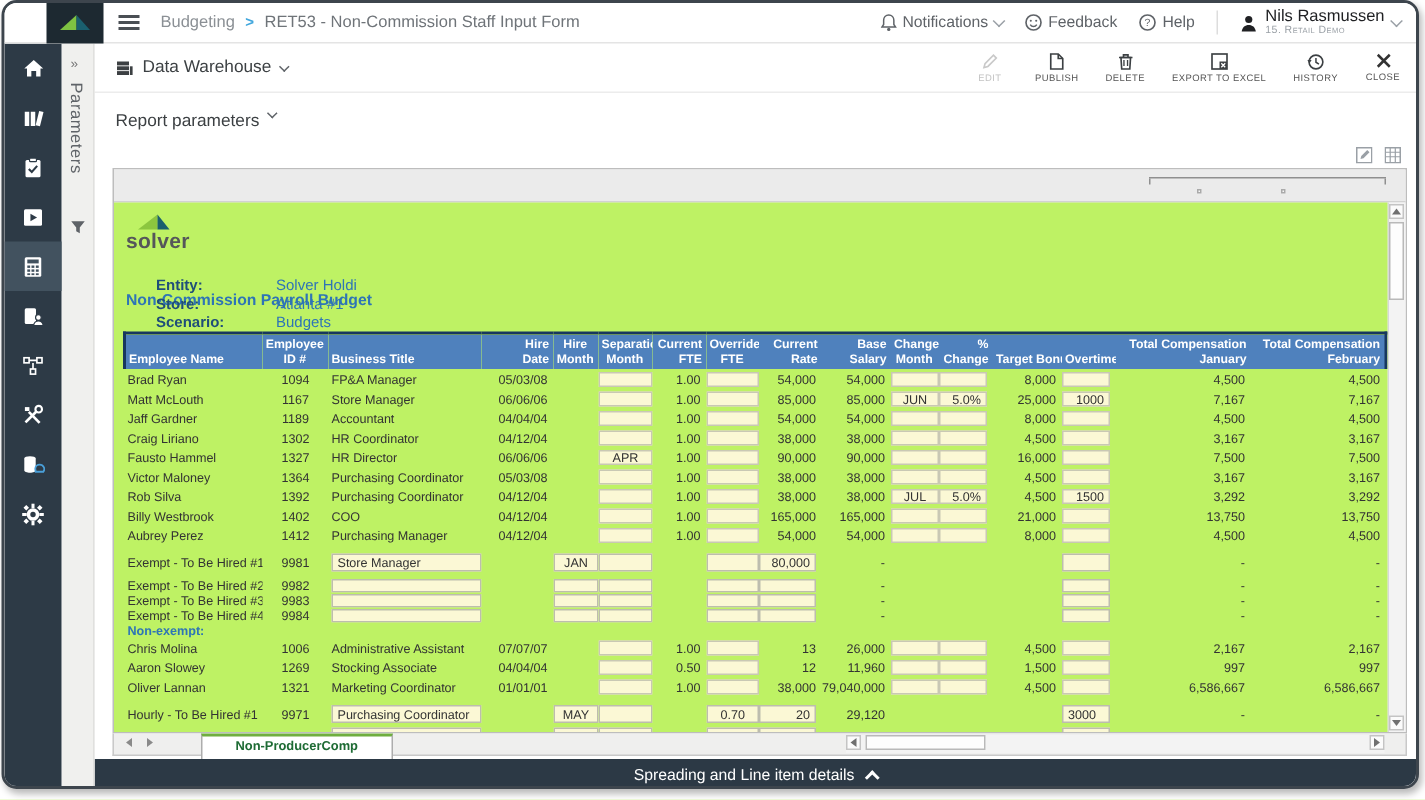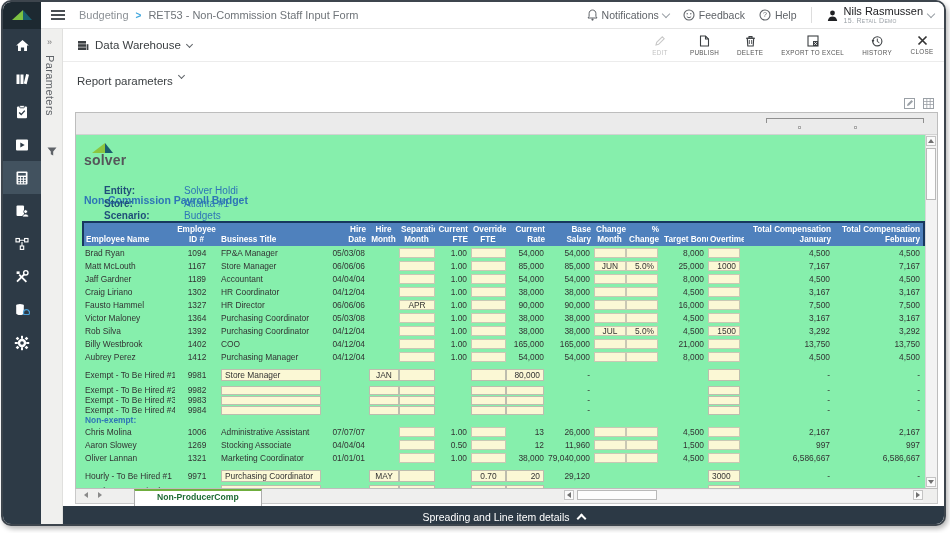--- a/index.html
+++ b/index.html
@@ -1,20 +1,20 @@
 <!DOCTYPE html>
 <html><head>
 <meta charset="utf-8">
 <style>
   * { margin:0; padding:0; box-sizing:border-box; }
   html,body { width:950px; height:533px; background:#fff; font-family:"Liberation Sans", sans-serif; }
   .window { position:absolute; left:1px; top:0; width:945px; height:526px; border:2px solid #3d454d; border-radius:10px; overflow:hidden; background:#fff; box-shadow:2px 3px 5px rgba(0,0,0,.28); }
 
   
-  .topbar { position:absolute; left:0; top:0; right:0; height:27px; background:#fff; border-bottom:1px solid #e4e4e4; z-index:30; display:flex; align-items:center; }
+  .topbar { position:absolute; left:0; top:0; right:0; height:27px; background:#fff; border-bottom:1px solid #e4e4e4; z-index:30; display:flex; align-items:center;padding-left:28px; }
   .logo-box { width:38px; height:27px; background:#1d2931; display:flex; align-items:center; justify-content:center; flex:0 0 auto; }
   .hamburger { width:14px; margin:0 0 0 10px; cursor:pointer; }
   .hamburger div { height:2px; background:#4a4f54; margin:2px 0; }
   .crumbs { margin-left:14px; font-size:11px; color:#8b9095; display:flex; align-items:center; gap:7px; }
   .crumbs .sep { color:#42a7dd; font-weight:bold; font-size:10px; }
   .crumbs .leaf { color:#6f7479; }
   .top-right { margin-left:auto; display:flex; align-items:center; gap:14px; padding-right:10px; font-size:10.5px; color:#5f6368; }
   .top-item { display:flex; align-items:center; gap:4px; cursor:pointer; }
   .chev { width:6px; height:6px; border-right:1.4px solid #9aa0a6; border-bottom:1.4px solid #9aa0a6; transform:rotate(45deg); margin-top:-3px; }
   .top-sep { width:1px; height:16px; background:#ddd; }
@@ -45,21 +45,21 @@
   .mini-icons { position:absolute; top:69px; right:10px; display:flex; gap:8px; }
   .mini-icons span { cursor:pointer; }
 
   
   .sheet { position:absolute; left:12px; top:83px; width:863px; height:377px; border:1px solid #bdbdbd; background:#fff; }
   .outline-strip { position:absolute; left:0; top:0; right:0; height:22px; background:#ebebeb; border-bottom:1px solid #d2d2d2; }
   .bracket { position:absolute; top:5px; left:690px; width:158px; border-top:1px solid #8f8f8f; }
   .bracket:before,.bracket:after { content:""; position:absolute; top:0; width:1px; height:4px; background:#8f8f8f; }
   .bracket:before{ left:0;} .bracket:after{ right:0;}
   .odot { position:absolute; top:13px; width:3px; height:3px; border:1px solid #aaa; background:#f7f7f7; }
-  .sheet-body { position:absolute; left:0; top:22px; right:12px; bottom:0; overflow:hidden; background:#86efac; }
+  .sheet-body { position:absolute; left:0; top:22px; right:12px; bottom:0; overflow:hidden; background:#bef264; }
   .vscroll { position:absolute; right:0; top:22px; bottom:0; width:12px; background:#f3f3f3; border-left:1px solid #d8d8d8; }
   .vscroll .btn, .hscroll .btn { position:absolute; width:10px; height:10px; background:#fbfbfb; border:1px solid #c4c4c4; left:0; display:flex;align-items:center;justify-content:center; cursor:pointer; }
   .tri-up { width:0;height:0;border-left:3px solid transparent;border-right:3px solid transparent;border-bottom:4px solid #707070; }
   .tri-dn { width:0;height:0;border-left:3px solid transparent;border-right:3px solid transparent;border-top:4px solid #707070; }
   .tri-lf { width:0;height:0;border-top:3px solid transparent;border-bottom:3px solid transparent;border-right:4px solid #707070; }
   .tri-rt { width:0;height:0;border-top:3px solid transparent;border-bottom:3px solid transparent;border-left:4px solid #707070; }
   .vthumb { position:absolute; left:0; top:13px; width:10px; height:52px; background:#fdfdfd; border:1px solid #b9b9b9; cursor:grab; }
 
   .logo-block { position:absolute; left:8px; top:5px; }
   .solver-word { font-size:14px; font-weight:bold; color:#55565a; letter-spacing:.2px; line-height:13px; }

